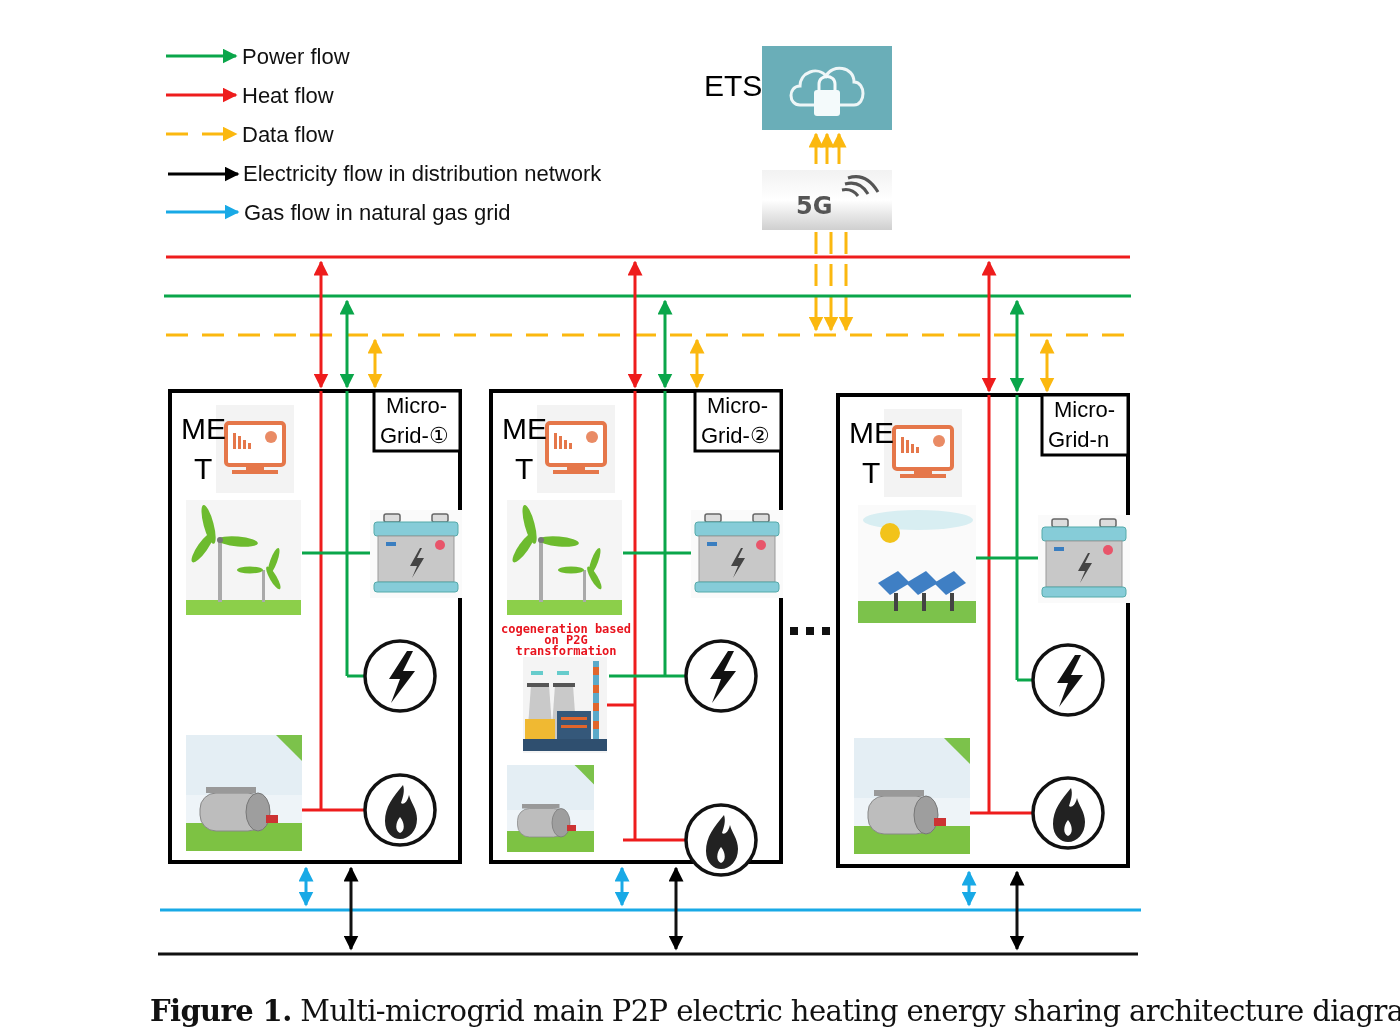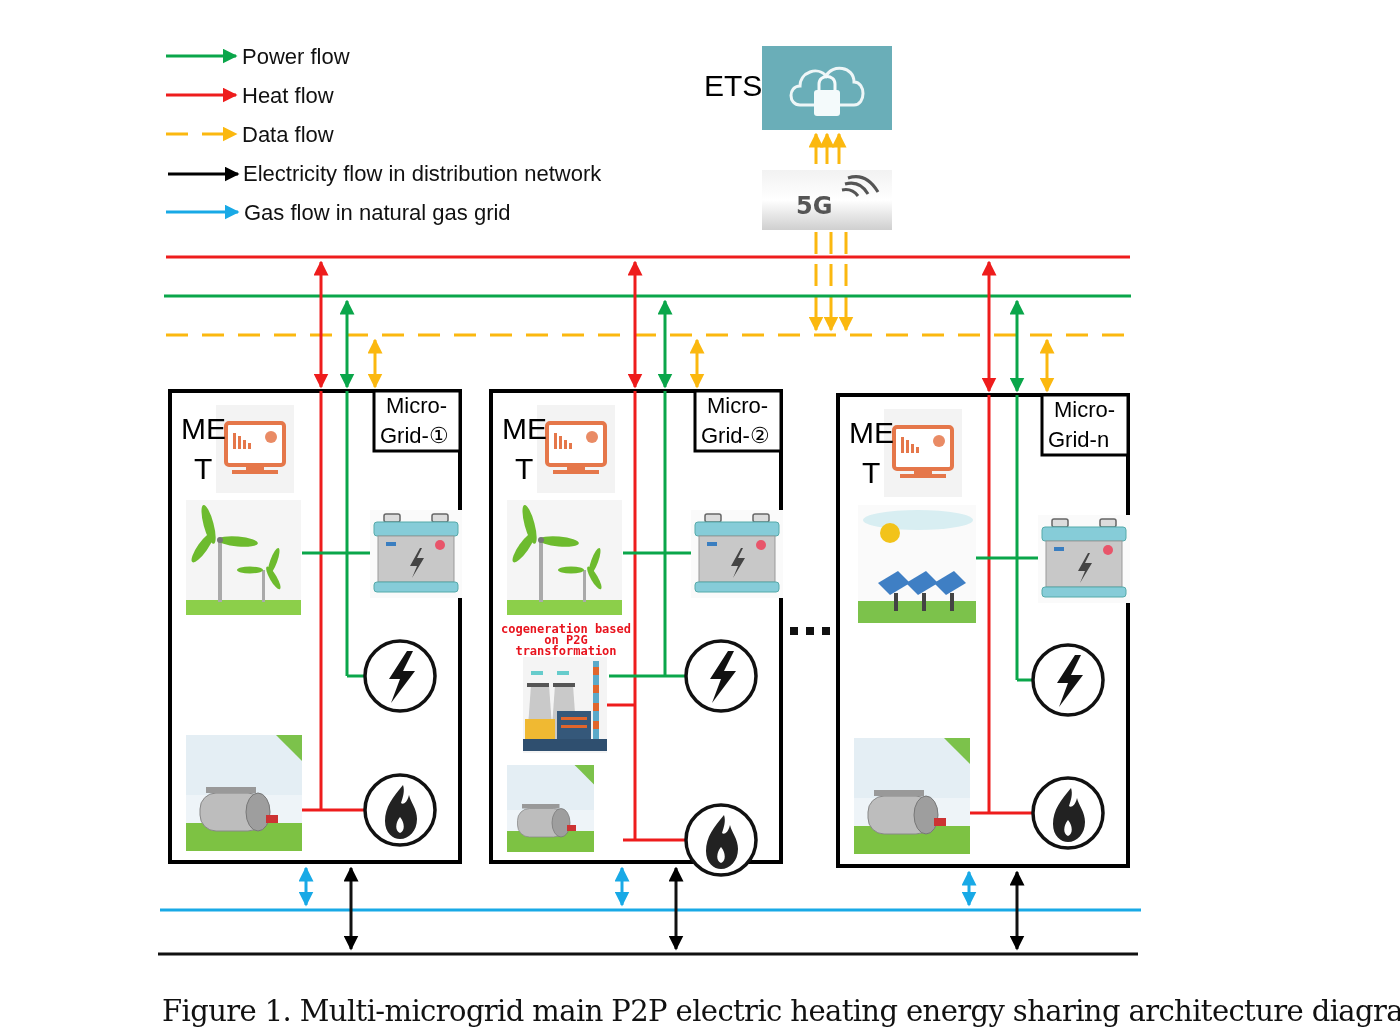--- a/index.html
+++ b/index.html
@@ -4,21 +4,21 @@
 <style>
   html, body { margin: 0; padding: 0; background: #ffffff; }
   body { width: 1400px; height: 1032px; position: relative; overflow: hidden; font-family: "Liberation Sans", "DejaVu Sans", sans-serif; }
   #diagram { position: absolute; left: 0; top: 0; }
   .legend-label { font-family: "Liberation Sans", sans-serif; font-size: 22px; fill: #111; }
   .mg-title { font-family: "Liberation Sans", sans-serif; font-size: 22px; fill: #000; }
   .met { font-family: "Liberation Sans", sans-serif; font-size: 30px; fill: #000; }
   .ets-label { font-family: "Liberation Sans", sans-serif; font-size: 30px; fill: #000; }
   .cogen { font-family: "DejaVu Sans Mono", "Liberation Mono", monospace; font-size: 12px; fill: #e8141e; font-weight: bold; }
   #caption { position: absolute; left: 150px; top: 994px; font-family: "DejaVu Serif", "Liberation Serif", serif; font-size: 29px; color: #111; white-space: nowrap; letter-spacing: -0.6px; }
-  #caption b { font-weight: normal; margin-left: 12px; }
+  #caption b { font-weight: bold; }
 </style>
 </head>
 <body>
 
 <svg id="diagram" width="1400" height="1032" viewBox="0 0 1400 1032" xmlns="http://www.w3.org/2000/svg">
   <defs>
     <marker id="ah-green" viewBox="0 0 10 10" refX="9" refY="5" markerWidth="5" markerHeight="5" orient="auto-start-reverse">
         <path d="M0,0 L10,5 L0,10 z" fill="#0aa64a"></path>
       </marker>
     <marker id="ah-red" viewBox="0 0 10 10" refX="9" refY="5" markerWidth="5" markerHeight="5" orient="auto-start-reverse">

